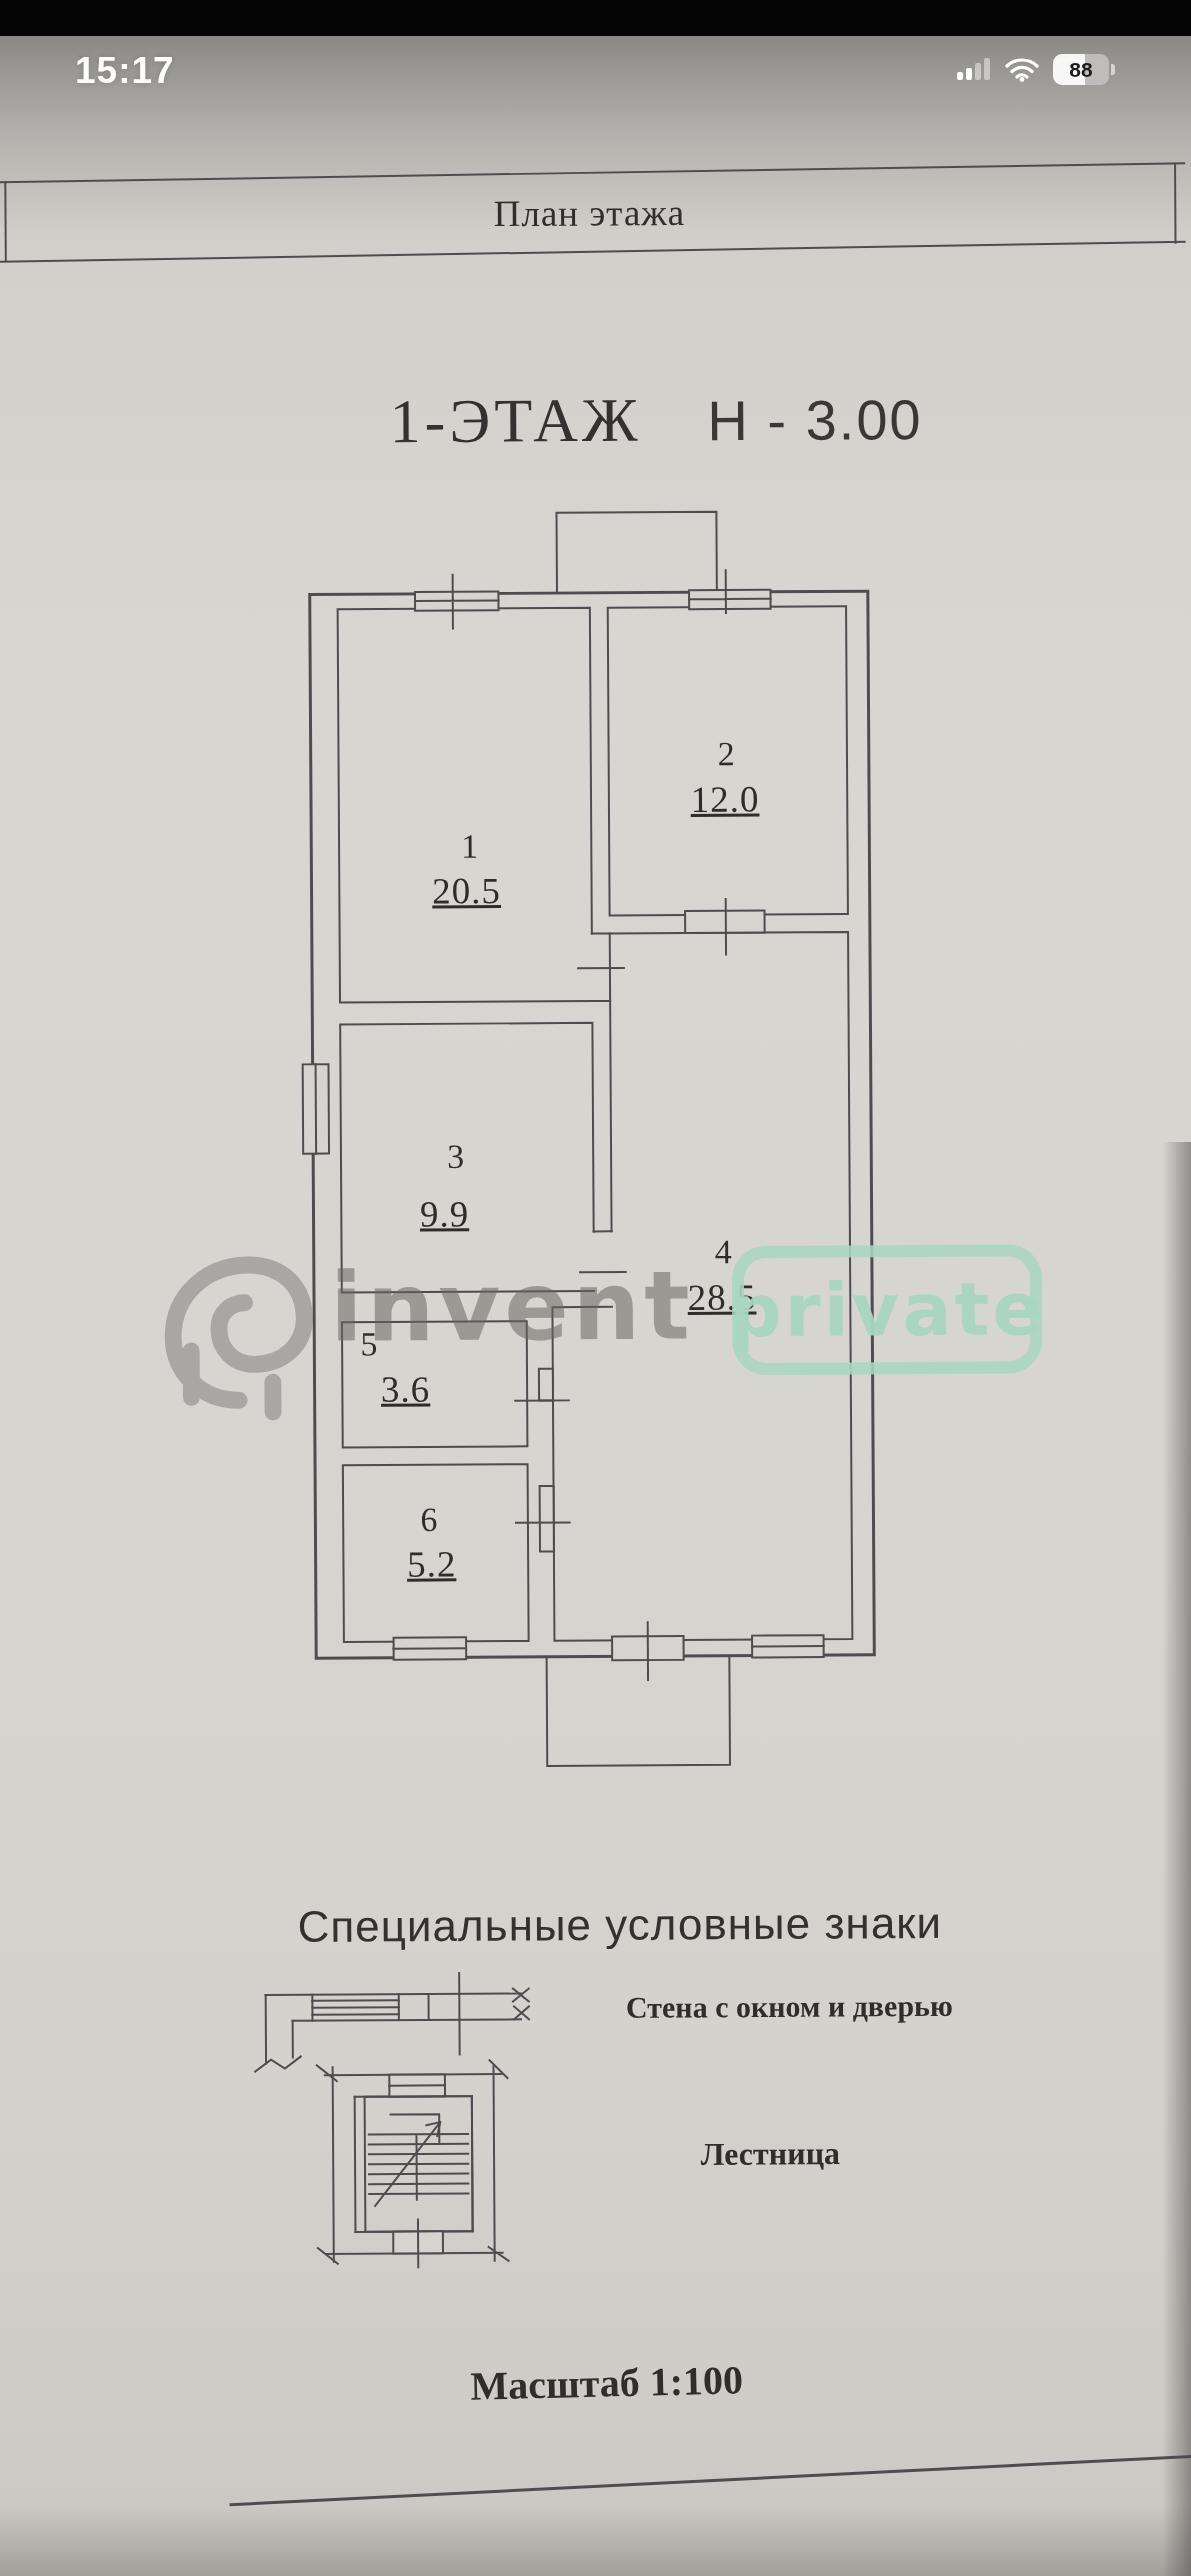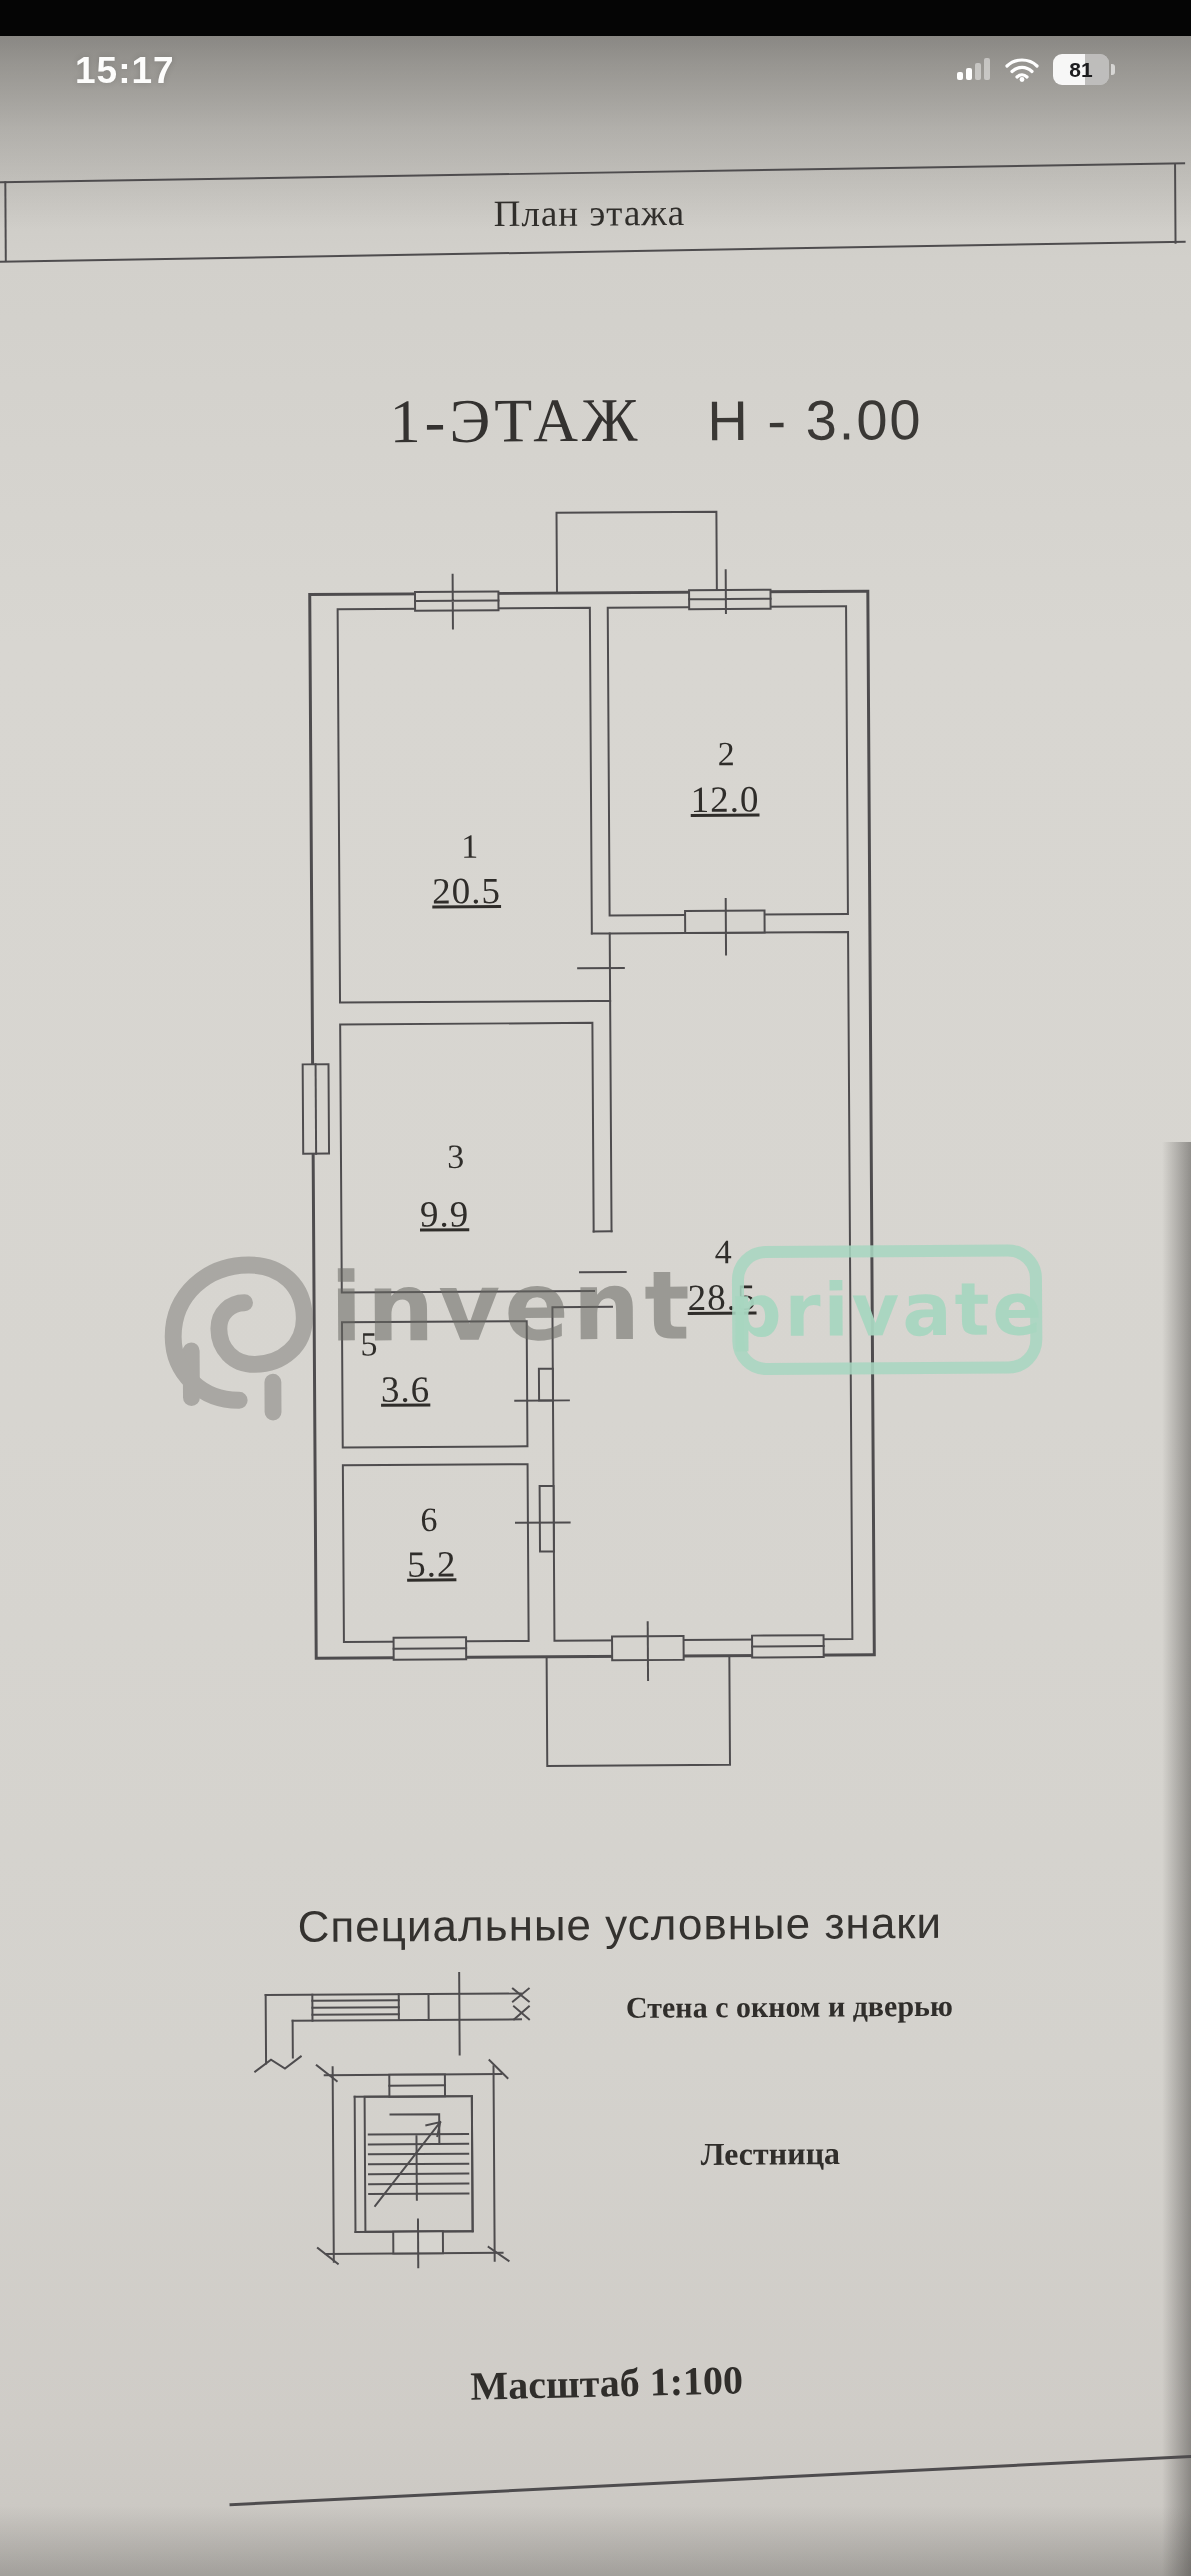--- a/index.html
+++ b/index.html
@@ -199,21 +199,21 @@
           <path d="M2,8 C10,0 24,0 32,8"></path>
           <path d="M7,13.5 C13,8 21,8 27,13.5"></path>
           <path d="M12,19 C15,16.2 19,16.2 22,19"></path>
         </g>
         <circle cx="17" cy="21.5" r="2.4" fill="#fff"></circle>
       </svg>
       <div class="sb-batt">
         <div class="body">
             <div class="drain"></div>
           </div>
-        <div class="pct">81</div>
+        <div class="pct">88</div>
         <div class="nub"></div>
       </div>
     </div>
   </div>
 
   <div class="blackbar"></div>
 </div>
 
 
 </body></html>

